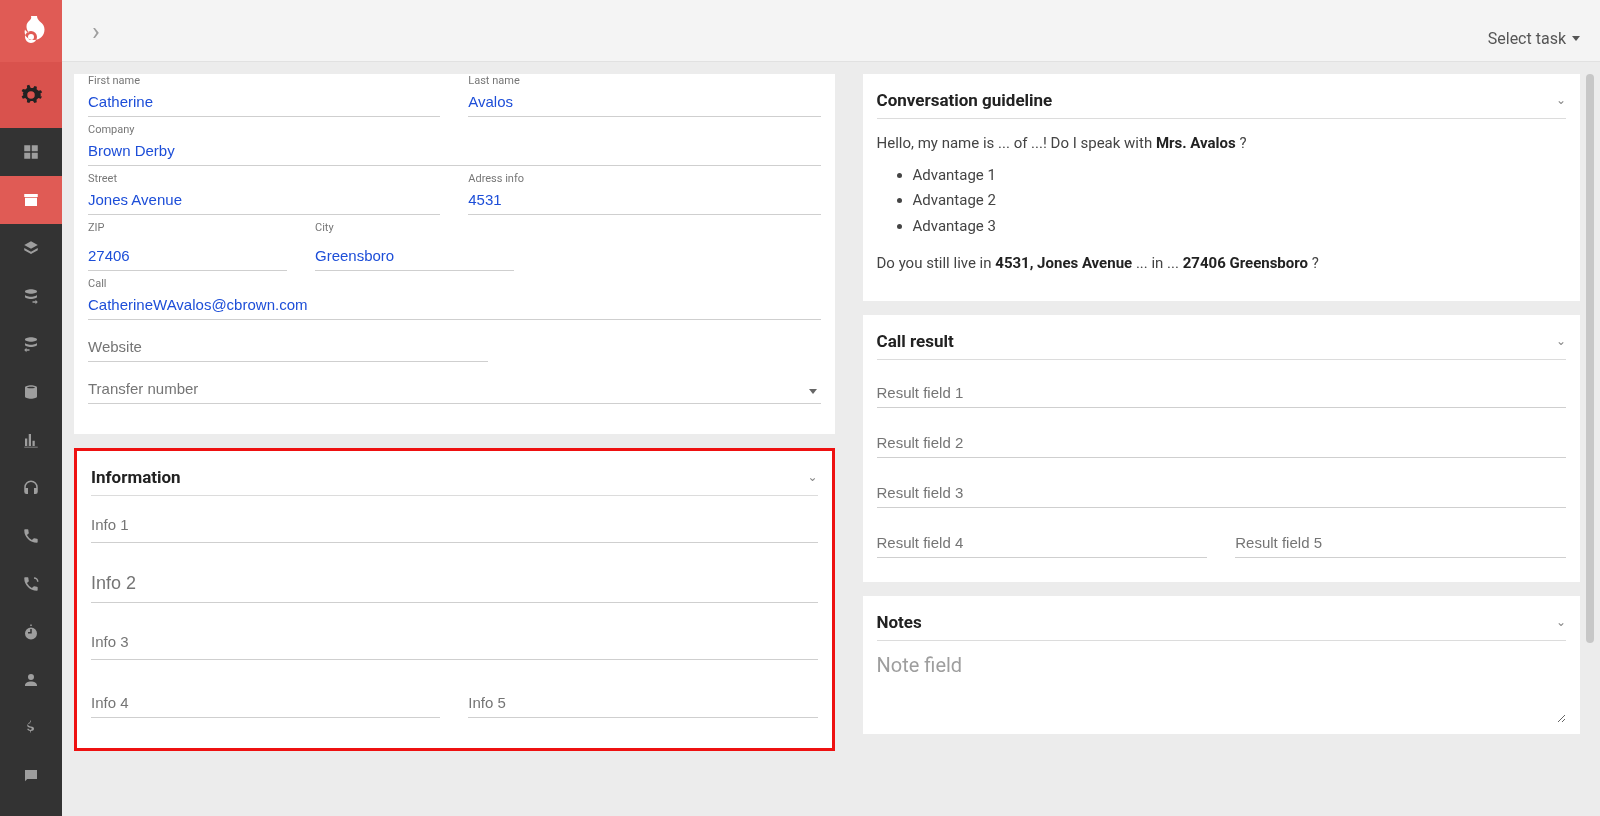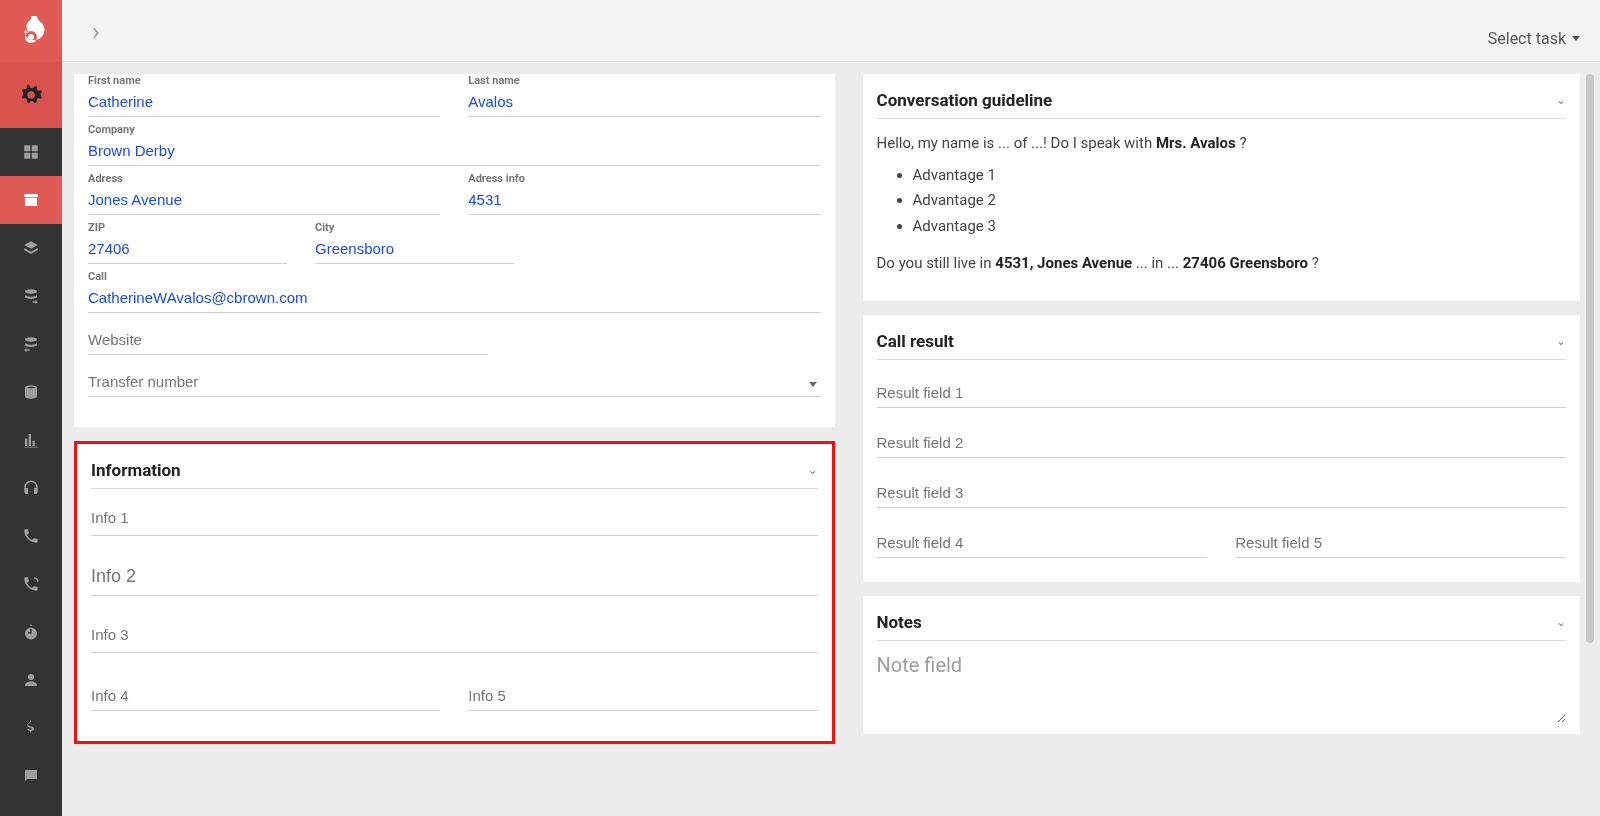--- a/index.html
+++ b/index.html
@@ -36,22 +36,22 @@
   .card { background:#fff; padding: 8px 14px 24px 14px; }
   .card-header { display:flex; justify-content:space-between; align-items:center; border-bottom:1px solid #dcdcdc; padding:8px 0; margin-bottom:12px; }
   .card-title { font-weight:700; font-size:17px; color:#222; }
   .collapse-caret { color:#888; font-size:12px; user-select:none; }
 
   .card.info-card { border:3px solid #e11; }
 
   
   .row { display:flex; gap:28px; margin-bottom:6px; }
   .field { flex:1; display:flex; flex-direction:column; }
-  .field.small1 { flex:0 0 190px; }
-  .label { font-size:11px; color:#777; margin-bottom:2px;font-weight:bold; }
+  .field.small1 { flex:0 0 190px;gap:7px; }
+  .label { font-size:11px; color:#777; margin-bottom:2px; }
   .field input, .field select, .placeholder-input {
     border:none; border-bottom:1px solid #cfcfcf; padding:4px 0 6px 0; font-size:15px; background:transparent; outline:none; color:#1d4ed8;
   }
   .placeholder-input { color:#9e9e9e; min-height:27px; }
   .placeholder-line { border:none; border-bottom:1px solid #cfcfcf; padding:8px 0; color:#9e9e9e; font-size:15px; }
   .placeholder-line + .placeholder-line { margin-top:22px; }
 
   .select-like { position:relative; width: 180px; }
   .select-like .caret2 { position:absolute; right:4px; bottom:10px; width:0; height:0; border-left:4px solid transparent; border-right:4px solid transparent; border-top:5px solid #666; }
 
@@ -177,21 +177,21 @@
             </div>
           </div>
           <div class="row">
             <div class="field">
               <span class="label">Company</span>
               <input value="Brown Derby" style="">
             </div>
           </div>
           <div class="row">
             <div class="field">
-              <span class="label">Adress</span>
+              <span class="label">Street</span>
               <input value="Jones Avenue" style="">
             </div>
             <div class="field">
               <span class="label">Adress info</span>
               <input value="4531" style="">
             </div>
           </div>
           <div class="row">
             <div class="field small1">
               <span class="label">ZIP</span>

